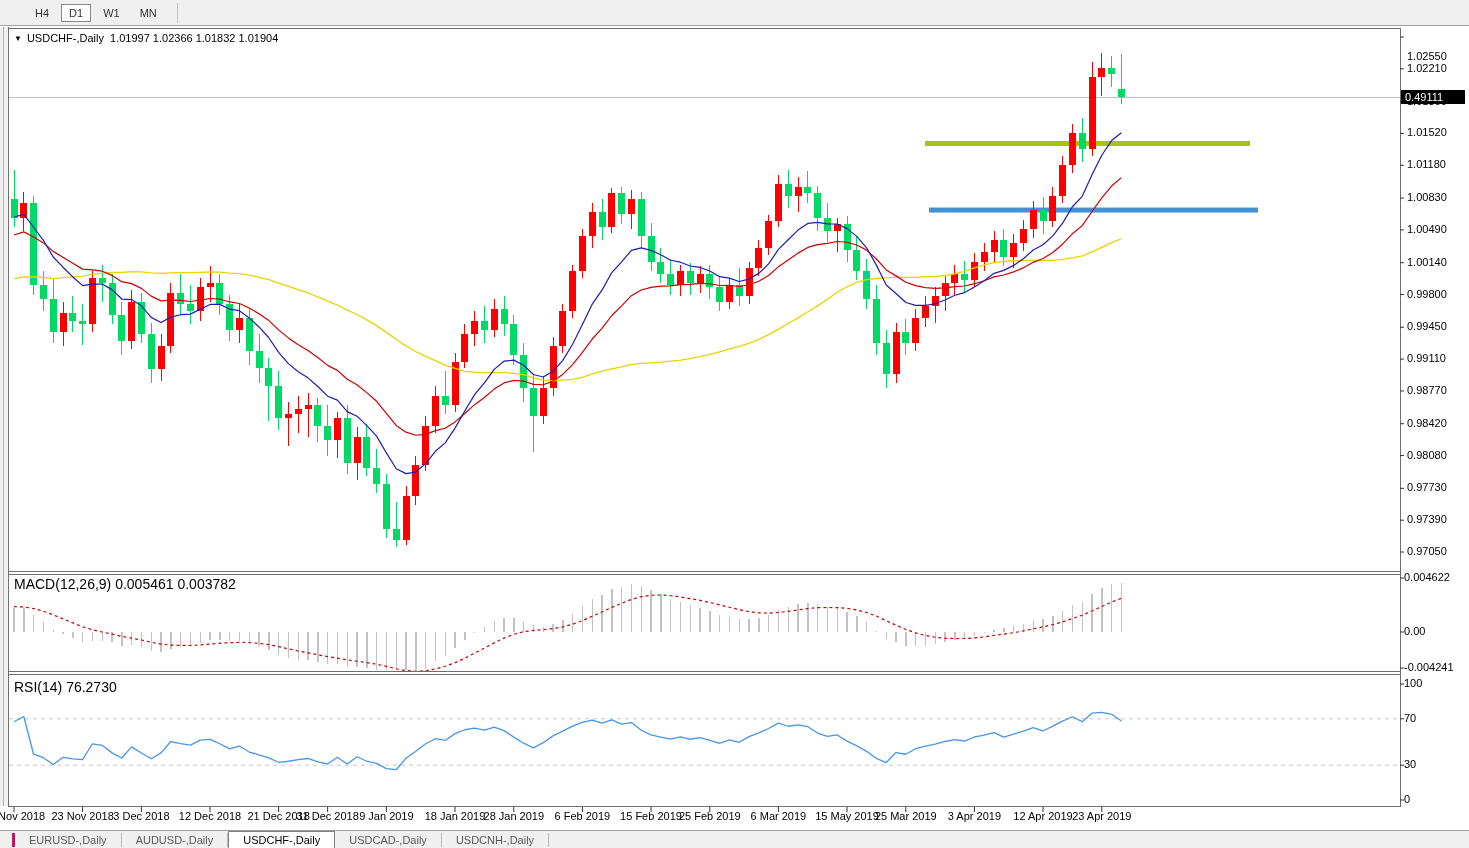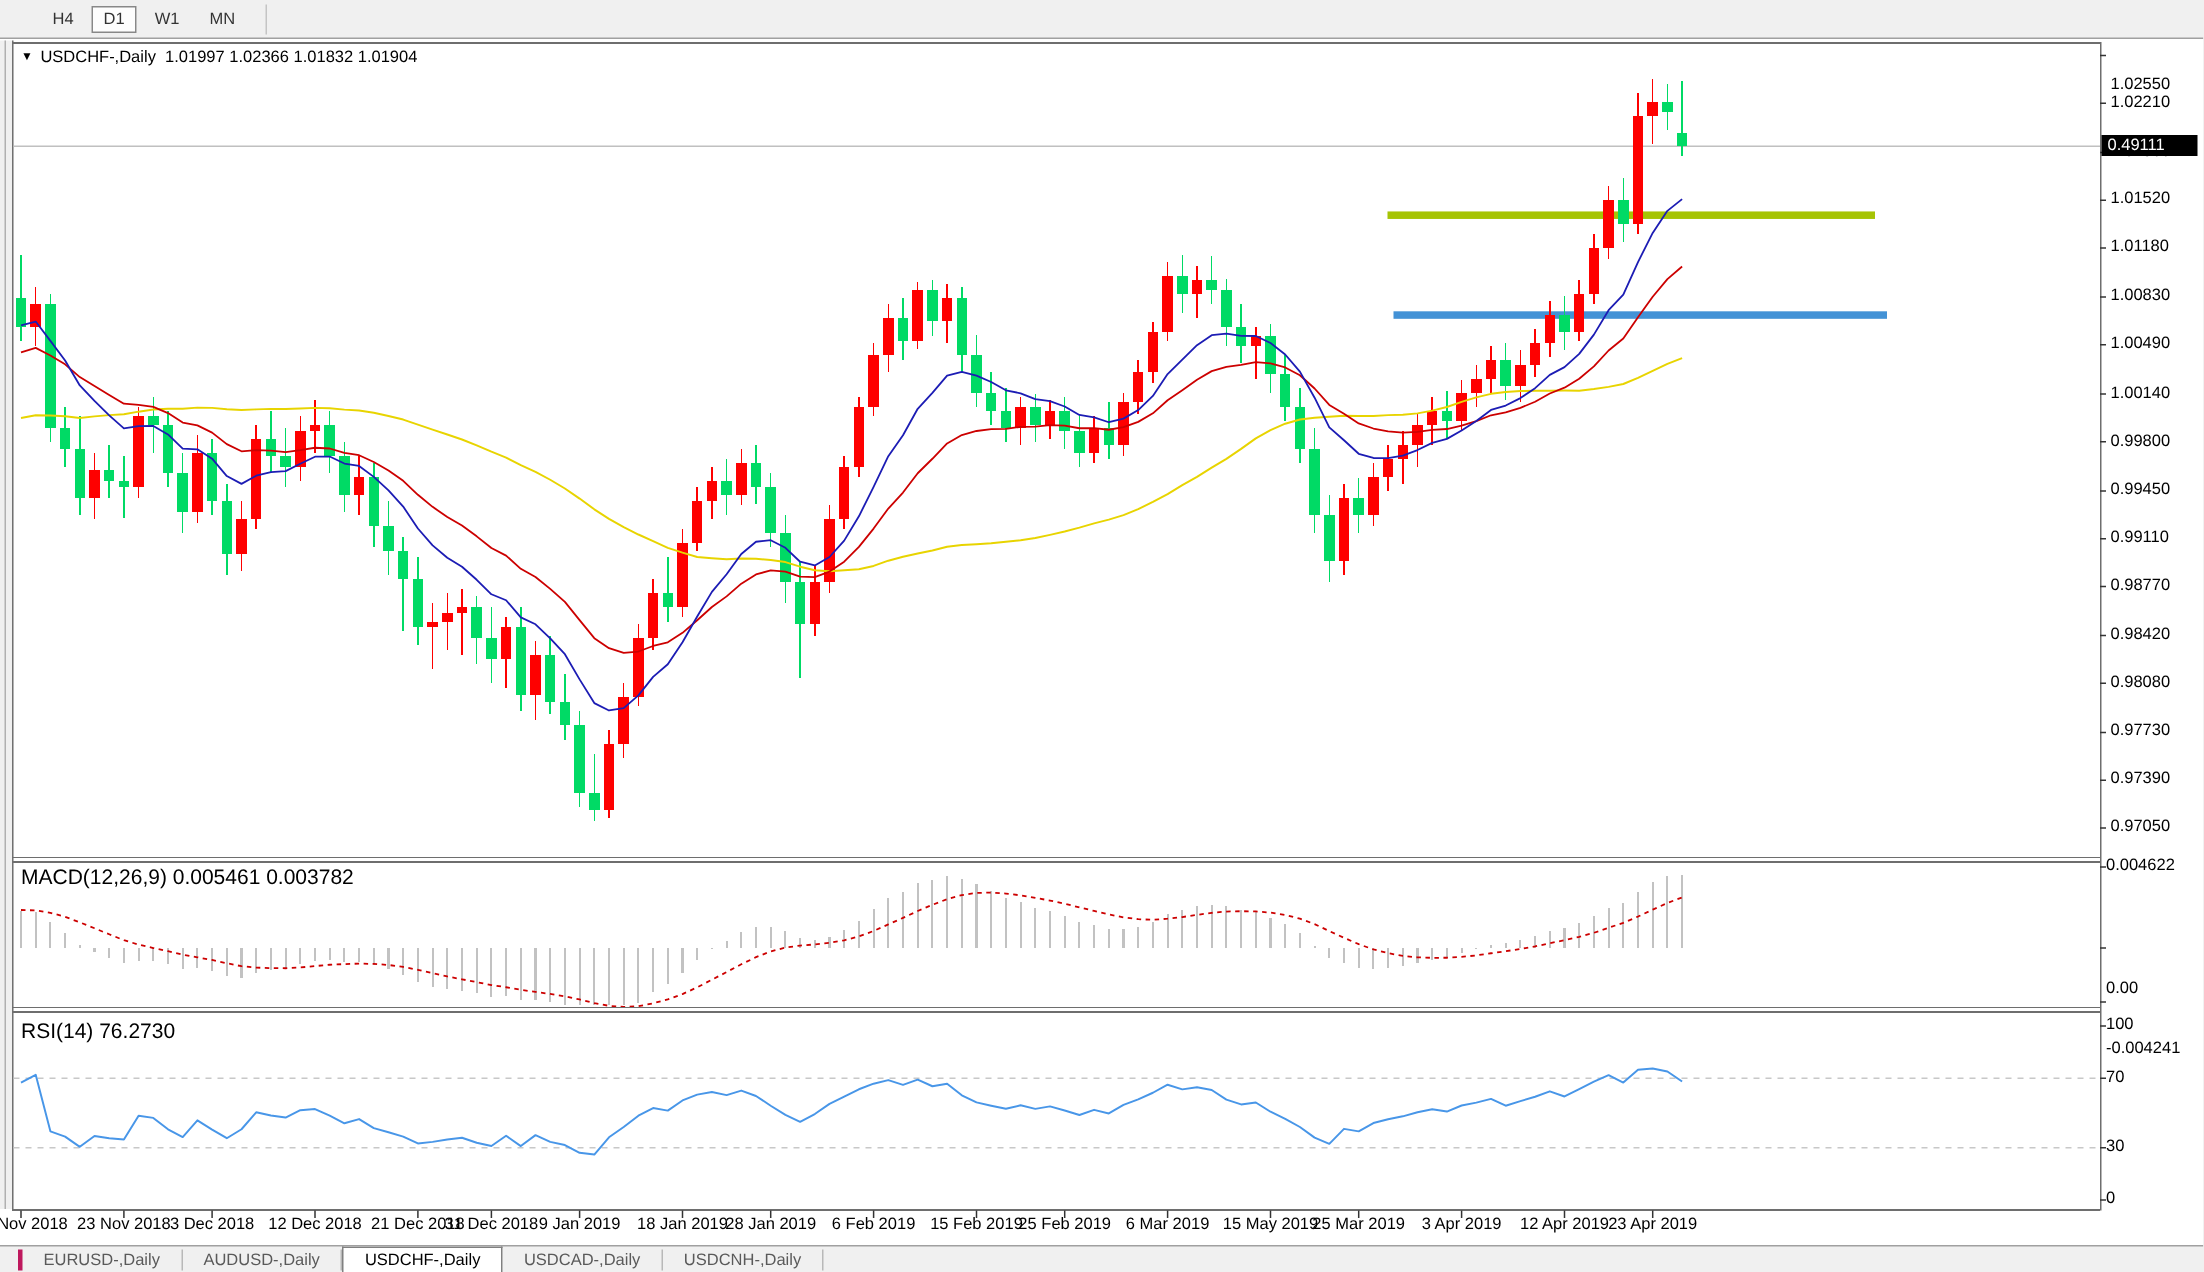--- a/index.html
+++ b/index.html
@@ -488,22 +488,22 @@
       <div class="axis-label" style="left: 1407px; top: 352.109px;">0.99110</div>
       <div class="axis-label" style="left: 1407px; top: 383.945px;">0.98770</div>
       <div class="axis-label" style="left: 1407px; top: 416.718px;">0.98420</div>
       <div class="axis-label" style="left: 1407px; top: 448.555px;">0.98080</div>
       <div class="axis-label" style="left: 1407px; top: 481.327px;">0.97730</div>
       <div class="axis-label" style="left: 1407px; top: 513.164px;">0.97390</div>
       <div class="axis-label" style="left: 1407px; top: 545px;">0.97050</div>
     </div>
   <div id="macd-axis">
       <div class="axis-label" style="left: 1404px; top: 571px;">0.004622</div>
-      <div class="axis-label" style="left: 1404px; top: 625px; margin-top: 28px;">0.00</div>
-      <div class="axis-label" style="left: 1404px; top: 661px; margin-top: 32px;">-0.004241</div>
+      <div class="axis-label" style="left: 1404px; top: 625px;">0.00</div>
+      <div class="axis-label" style="left: 1404px; top: 661px;">-0.004241</div>
     </div>
   <div id="rsi-axis">
       <div class="axis-label" style="left: 1404px; top: 677px;">100</div>
       <div class="axis-label" style="left: 1404px; top: 711.8px;">70</div>
       <div class="axis-label" style="left: 1404px; top: 758.2px;">30</div>
       <div class="axis-label" style="left: 1404px; top: 793px;">0</div>
     </div>
   <div id="date-axis">
       <div class="axis-label date-label" style="left: 14px; top: 810px;">14 Nov 2018</div>
       <div class="axis-label date-label" style="left: 82.6px; top: 810px;">23 Nov 2018</div>

